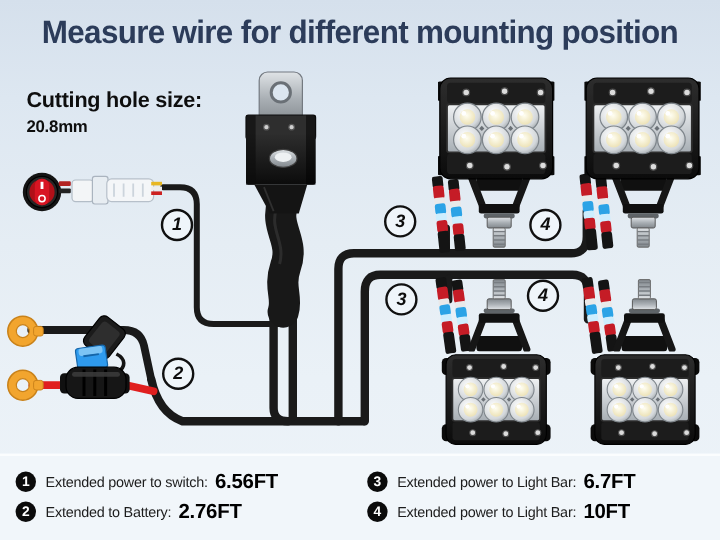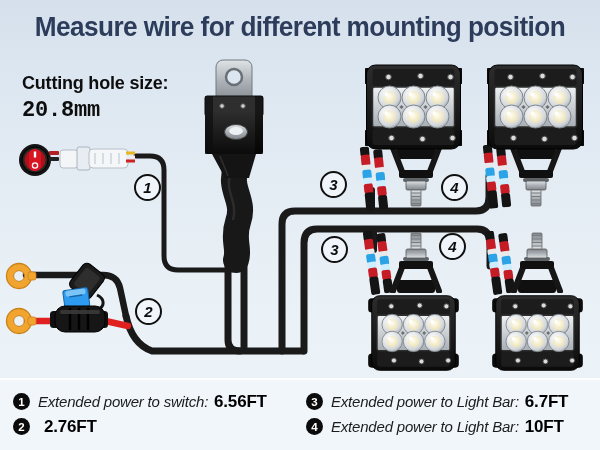--- a/index.html
+++ b/index.html
@@ -8,21 +8,21 @@
     font-family:"Liberation Sans",sans-serif;
     background:linear-gradient(180deg,#d5e0ec 0%,#dde7f1 18%,#e5edf4 45%,#eaf1f7 70%,#edf3f8 100%);
   }
   .title{
     position:absolute;top:12px;left:0;width:600px;text-align:center;
     font-size:27px;font-weight:700;color:#2c3c5a;letter-spacing:-0.6px;
     transform:scaleX(0.97);
   }
   .cutting-hole{position:absolute;left:22px;top:71px;color:#0e0e0e;line-height:1.4;}
   .cutting-hole .ch-label{font-size:18px;font-weight:700;letter-spacing:-0.2px;}
-  .cutting-hole .ch-value{font-size:22px;font-weight:800;letter-spacing:-0.2px;font-family:Liberation Mono, monospace;}
+  .cutting-hole .ch-value{font-size:14px;font-weight:800;letter-spacing:-0.2px;}
   svg.scene{position:absolute;left:0;top:0;}
   .marker{
     position:absolute;width:27px;height:27px;border-radius:50%;
     border:2.5px solid #101010;background:rgba(240,246,251,0.88);
     box-sizing:border-box;display:flex;align-items:center;justify-content:center;
     font-size:15px;font-weight:700;color:#0d0d0d;font-style:italic;
   }
   .m1{left:134px;top:174px;} .m2{left:135px;top:298px;}
   .m3a{left:320px;top:171px;} .m4a{left:441px;top:174px;}
   .m3b{left:321px;top:236px;} .m4b{left:439px;top:233px;}
@@ -33,21 +33,21 @@
   }
   .legend-col{display:flex;flex-direction:column;justify-content:flex-start;padding-top:9px;}
   .legend-col.left{width:292px;padding-left:13px;}
   .legend-col.right{flex:1;padding-left:1px;}
   .legend-item{display:flex;align-items:center;height:25px;white-space:nowrap;}
   .badge{
     width:17px;height:17px;border-radius:50%;background:#0b0b0b;color:#fff;
     font-size:11.5px;font-weight:700;display:flex;align-items:center;justify-content:center;
     margin-right:8px;flex:0 0 auto;
   }
-  .llabel{font-size:15px;color:#1c1c1c;letter-spacing:-0.2px;font-style:italic;}
+  .llabel{font-size:12px;color:#1c1c1c;letter-spacing:-0.2px;}
   .lvalue{font-size:17px;font-weight:800;color:#000;margin-left:6px;letter-spacing:-0.2px;}
 </style>
 </head>
 <body>
 
 <div class="stage">
 
   <svg class="scene" width="600" height="450" viewBox="0 0 600 450">
     <defs>
       <linearGradient id="metalGrad" x1="0" y1="0" x2="0" y2="1">
@@ -283,20 +283,21 @@
 
   <div class="legend">
     <div class="legend-col left">
       <div class="legend-item">
         <span class="badge">1</span>
         <span class="llabel">Extended power to switch:</span>
         <span class="lvalue">6.56FT</span>
       </div>
       <div class="legend-item">
         <span class="badge">2</span>
+        <span class="llabel">Extended to Battery:</span>
         <span class="lvalue">2.76FT</span>
       </div>
     </div>
     <div class="legend-col right">
       <div class="legend-item">
         <span class="badge">3</span>
         <span class="llabel">Extended power to Light Bar:</span>
         <span class="lvalue">6.7FT</span>
       </div>
       <div class="legend-item">

